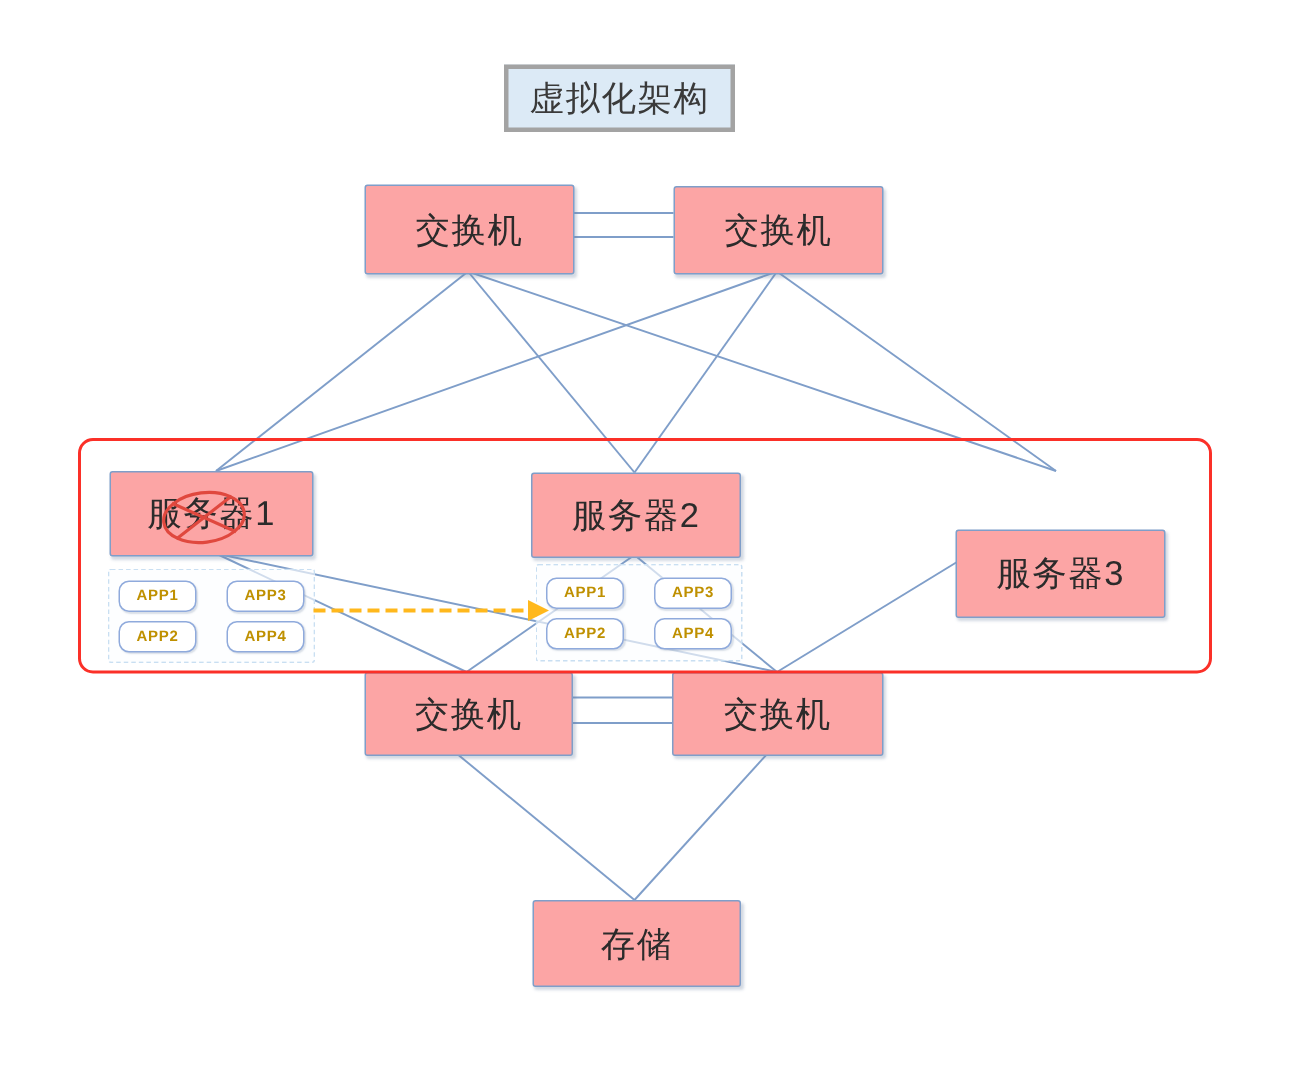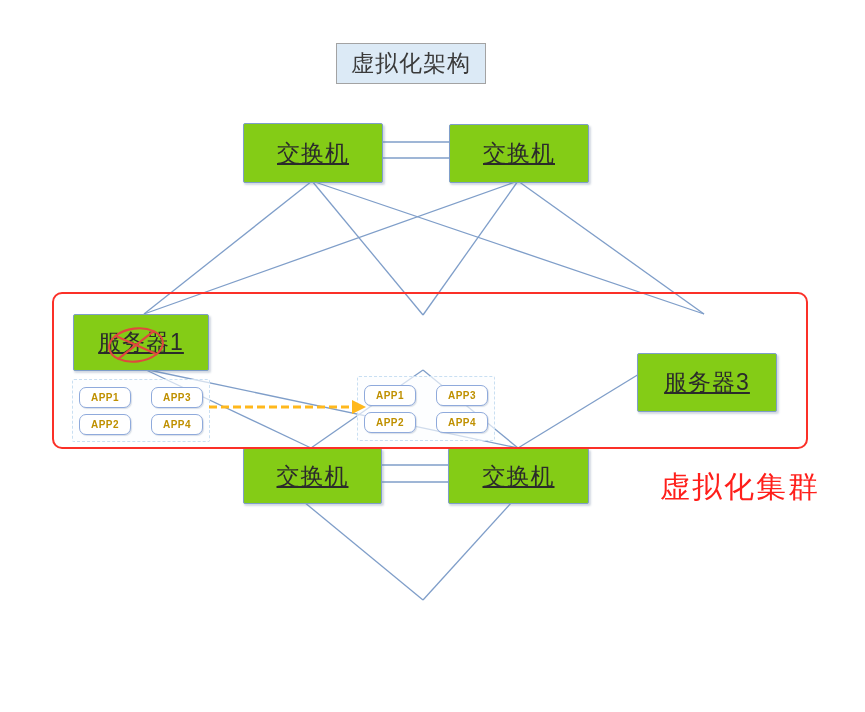--- a/index.html
+++ b/index.html
@@ -6,30 +6,29 @@
   .canvas{
     position:relative;width:865px;height:712px;background:#ffffff;
     font-family:"Liberation Sans","DejaVu Sans",sans-serif;overflow:hidden;
   }
   svg.layer{position:absolute;left:0;top:0;width:865px;height:712px;pointer-events:none;}
   #edge-layer{z-index:0;}
   #annotation-layer{z-index:6;}
 
   .title-box{
     position:absolute;left:336px;top:43px;width:148px;height:39px;
-    background:#dceaf6;border:1px solid #a3a3a3;
+    background:#dceaf6;border:3px solid #a3a3a3;
     display:flex;align-items:center;justify-content:center;
     font-size:23px;color:#3a3a3a;z-index:2;letter-spacing:1px;
   }
   .node{
-    position:absolute;background:#84cc16;border:1.6px solid #7f9ec9;border-radius:2px;
+    position:absolute;background:#fca5a5;border:1.6px solid #7f9ec9;border-radius:2px;
     display:flex;align-items:center;justify-content:center;
     font-size:23px;color:#2b2b2b;z-index:2;letter-spacing:1px;
     box-shadow:1.5px 2px 2px rgba(110,130,160,0.30);
-    text-decoration:underline;
   }
   #node-st1{left:243px;top:123px;width:138px;height:58px;}
   #node-st2{left:449px;top:124px;width:138px;height:57px;}
   #node-s1{left:73px;top:314px;width:134px;height:55px;}
   #node-s2{left:354px;top:315px;width:138px;height:55px;}
   #node-s3{left:637px;top:314px;width:138px;height:57px;margin-top:39px;}
   #node-sb1{left:243px;top:448px;width:137px;height:54px;}
   #node-sb2{left:448px;top:448px;width:139px;height:54px;}
   #node-storage{left:355px;top:600px;width:137px;height:56px;}
 
@@ -81,41 +80,42 @@
       <line x1="304" y1="502" x2="423" y2="600" stroke="#7f9ec9" stroke-width="1.3"></line>
       <line x1="512" y1="502" x2="423" y2="600" stroke="#7f9ec9" stroke-width="1.3"></line>
     </svg>
 
   <div class="title-box" style="background: rgb(220, 234, 246);">虚拟化架构</div>
 
   <div class="node" id="node-st1">交换机</div>
   <div class="node" id="node-st2">交换机</div>
 
   <div class="node" id="node-s1">服务器1</div>
+  <div class="node" id="node-s2">服务器2</div>
   <div class="node" id="node-s3">服务器3</div>
 
   <div class="app-group" id="apps-s1">
     <div class="app">APP1</div>
     <div class="app">APP3</div>
     <div class="app">APP2</div>
     <div class="app">APP4</div>
   </div>
   <div class="app-group" id="apps-s2">
     <div class="app">APP1</div>
     <div class="app">APP3</div>
     <div class="app">APP2</div>
     <div class="app">APP4</div>
   </div>
 
   <div class="node" id="node-sb1">交换机</div>
   <div class="node" id="node-sb2">交换机</div>
 
+  <div class="node" id="node-storage">存储</div>
 
   <div class="cluster-rect" style="border-color: rgb(251, 48, 40);"></div>
-  <div class="cluster-label" style="color: rgb(255, 31, 27);">虚拟化集群</div>
 
   <svg class="layer" id="annotation-layer">
     <g transform="rotate(-7 136 345)" fill="none" stroke="#e0483e" stroke-width="2.1">
       <ellipse cx="136" cy="345" rx="27" ry="16.5"></ellipse>
       <line x1="116" y1="333" x2="156" y2="357"></line>
       <line x1="156" y1="333" x2="116" y2="357"></line>
     </g>
     <g>
       <line id="migration-arrow-line" x1="209" y1="407" x2="352" y2="407" stroke="#ffb81c" stroke-width="2.8" stroke-dasharray="8 4"></line>
       <polygon id="migration-arrow-head" points="352,400 366,407 352,414" fill="#ffb81c"></polygon>

